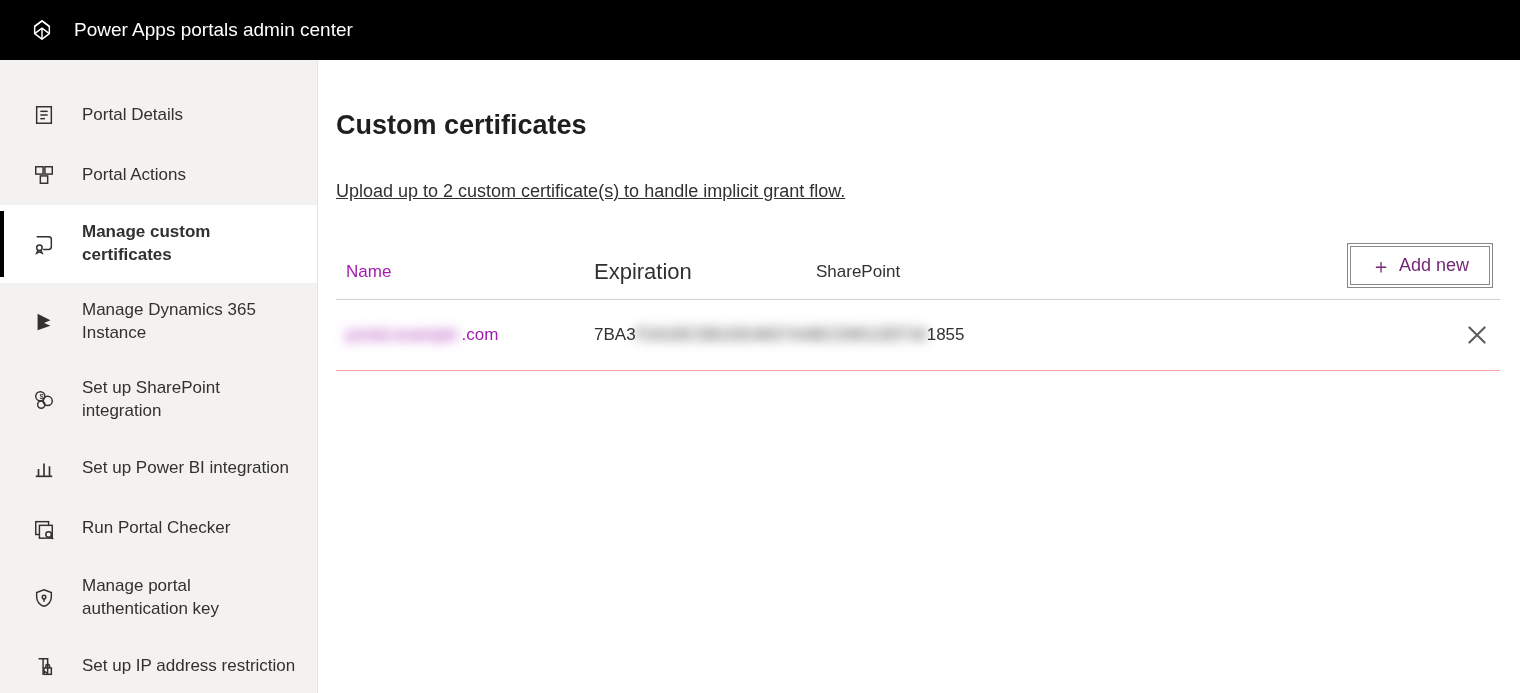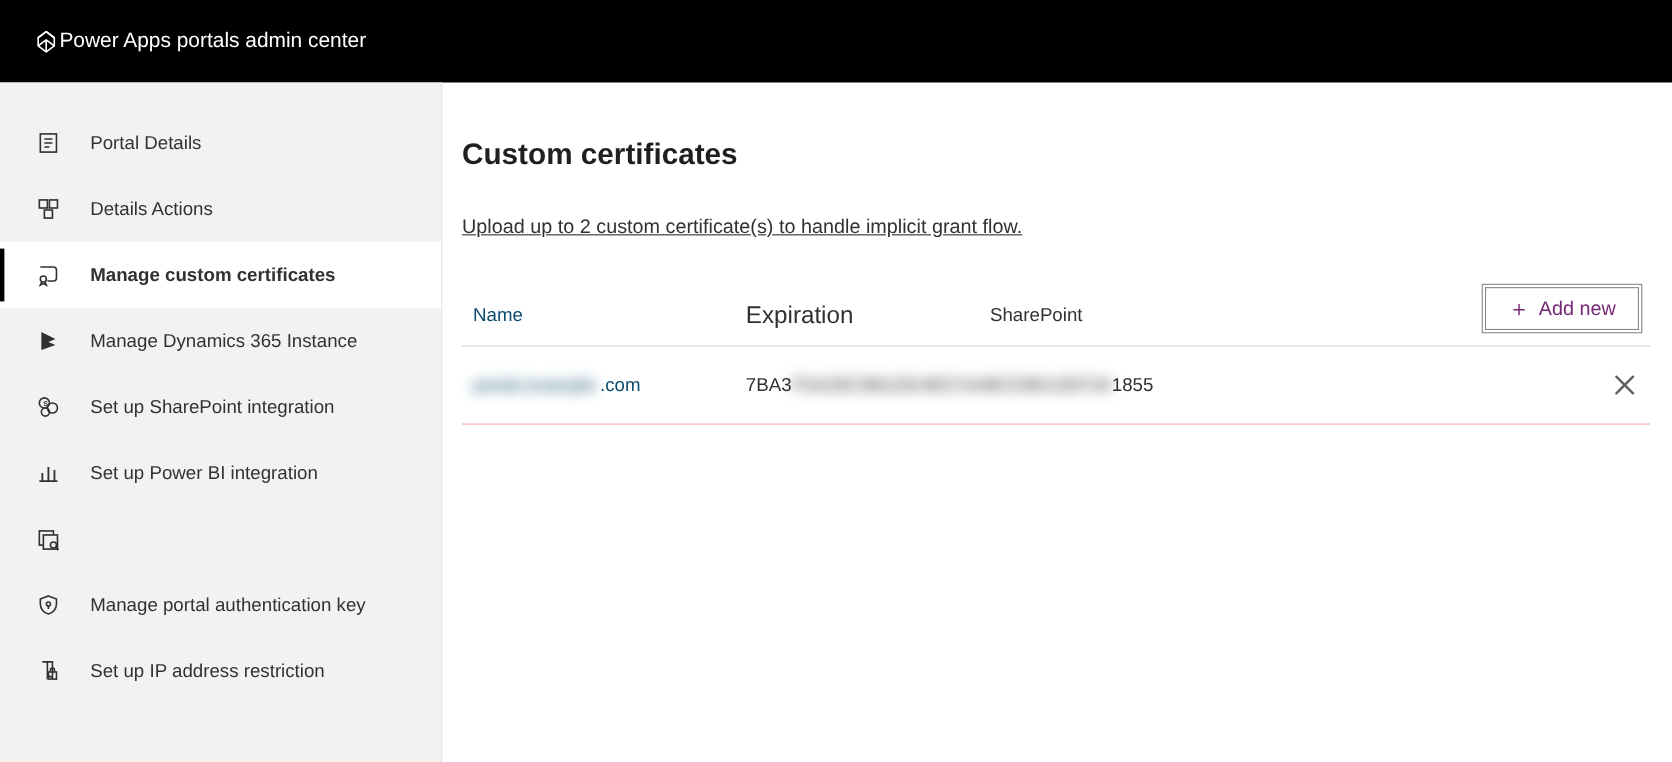--- a/index.html
+++ b/index.html
@@ -7,42 +7,43 @@
       font-family: "Segoe UI", -apple-system, BlinkMacSystemFont, sans-serif;
       color: #323130;
       background: #fff;
       width: 1520px;
       height: 693px;
       overflow: hidden;
     }
     .topbar {
       background: #000;
       color: #fff;
-      height: 75px;
+      height: 60px;
       display: flex;
       align-items: center;
       padding: 0 30px;
+      gap: 20px;
     }
     .topbar .logo-icon {
       width: 24px;
       height: 24px;
       display: inline-flex;
       align-items: center;
       justify-content: center;
     }
     .topbar .brand {
       font-size: 19px;
       font-weight: 400;
     }
     .layout {
       display: flex;
       height: calc(100% - 60px);
     }
     .sidebar {
-      width: 402px;
+      width: 318px;
       background: #f3f2f1;
       border-right: 1px solid #e5e5e5;
       padding-top: 25px;
     }
     .sidebar-item {
       display: flex;
       align-items: center;
       padding: 16px 18px 16px 30px;
       gap: 24px;
       cursor: pointer;
@@ -95,21 +96,21 @@
     }
     .table-wrap {
       width: 100%;
     }
     .table-header {
       display: flex;
       align-items: center;
       border-bottom: 1px solid #d2d2d2;
       padding: 0 10px 8px 10px;
     }
-    .col-name { width: 248px; font-size: 17px; color: #0c4a6e; }
+    .col-name { width: 248px; font-size: 17px; color: #a21caf; }
     .col-exp { width: 222px; font-size: 22px; color: #323130; }
     .col-thumb { flex: 1; font-size: 17px; color: #323130; }
     .col-action { width: 170px; display: flex; justify-content: flex-end; }
     .add-new-btn {
       border: 1px solid #8a8886;
       outline: 1px solid #8a8886;
       outline-offset: 2px;
       background: #fff;
       color: #742774;
       font-size: 18px;
@@ -182,21 +183,21 @@
     </div>
 
     <div class="sidebar-item">
       <span class="icon-wrap">
         <svg width="22" height="22" viewBox="0 0 24 24" fill="none" stroke="currentColor" stroke-width="1.6">
           <rect x="3" y="3" width="8" height="8"></rect>
             <rect x="13" y="3" width="8" height="8"></rect>
             <rect x="8" y="13" width="8" height="8"></rect>
         </svg>
       </span>
-      <span class="label">Details Actions</span>
+      <span class="label">Portal Actions</span>
     </div>
 
     <div class="sidebar-item active">
       <span class="icon-wrap">
         <svg width="22" height="22" viewBox="0 0 24 24" fill="none" stroke="currentColor" stroke-width="1.6">
           <path d="M4 4 h13 a3 3 0 0 1 3 3 v8 a3 3 0 0 1 -3 3 h-6"></path>
           <circle cx="7" cy="16" r="3"></circle>
             <path d="M5.5 18.5 L4 22 L7 20.5 L10 22 L8.5 18.5"></path>
         </svg>
       </span>
@@ -238,20 +239,21 @@
 
     <div class="sidebar-item">
       <span class="icon-wrap">
         <svg width="22" height="22" viewBox="0 0 24 24" fill="none" stroke="currentColor" stroke-width="1.6">
           <rect x="3" y="4" width="14" height="14"></rect>
             <rect x="7" y="8" width="14" height="14" fill="#f3f2f1"></rect>
           <circle cx="17" cy="18" r="3"></circle>
             <line x1="19" y1="20" x2="22" y2="23"></line>
         </svg>
       </span>
+      <span class="label">Run Portal Checker</span>
     </div>
 
     <div class="sidebar-item">
       <span class="icon-wrap">
         <svg width="22" height="22" viewBox="0 0 24 24" fill="none" stroke="currentColor" stroke-width="1.6">
           <path d="M12 3 L20 6 V11 C20 16 16.5 20 12 21 C7.5 20 4 16 4 11 V6 Z"></path>
           <circle cx="12" cy="11" r="2"></circle>
             <line x1="12" y1="13" x2="12" y2="16"></line>
         </svg>
       </span>

